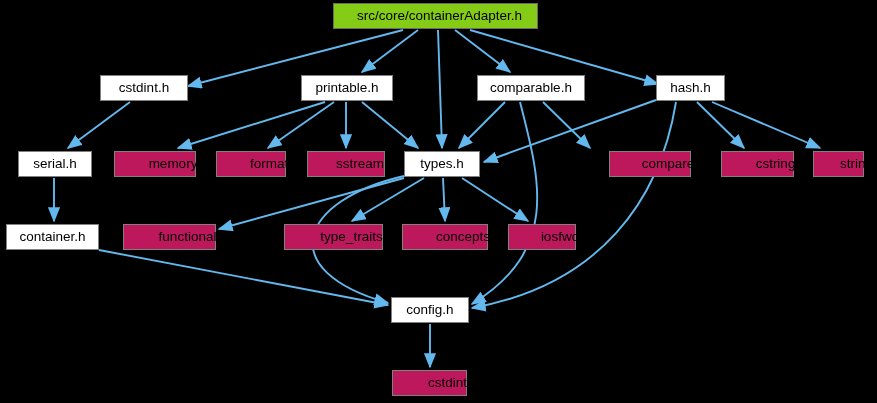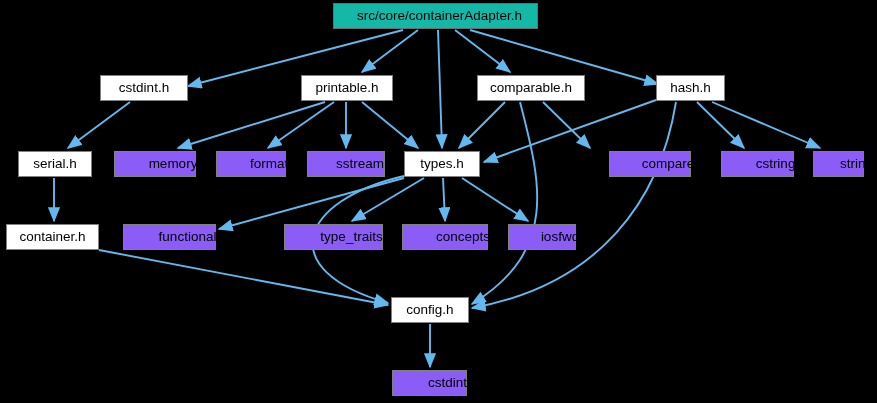--- a/index.html
+++ b/index.html
@@ -3,22 +3,22 @@
 <meta charset="utf-8">
 <style>
   html,body{margin:0;padding:0;background:#000;}
   #stage{position:relative;width:877px;height:403px;background:#000;overflow:hidden;
          font-family:"Liberation Sans","DejaVu Sans",sans-serif;}
   #edges{position:absolute;left:0;top:0;width:877px;height:403px;}
   .node{position:absolute;box-sizing:border-box;display:flex;align-items:center;
         justify-content:center;border:1px solid #808080;font-size:13.5px;color:#000;
         white-space:nowrap;line-height:1;}
   .node.hdr{background:#ffffff;}
-  .node.sys{background:#8b5cf6;padding-left:36px;}
-  .node.root{background:#14b8a6;border-color:#6b6b6b;padding-left:8px;}
+  .node.sys{background:#be185d;padding-left:36px;}
+  .node.root{background:#84cc16;border-color:#6b6b6b;padding-left:8px;}
 </style>
 </head>
 <body>
 
 <div id="stage">
 
   <svg id="edges" viewBox="0 0 877 403" xmlns="http://www.w3.org/2000/svg">
     <defs>
       <marker id="ah" markerWidth="9" markerHeight="9" refX="7.2" refY="3.2" orient="auto" markerUnits="strokeWidth">
         <path d="M0,0 L8,3.2 L0,6.4 z" fill="#63b8ee"></path>

